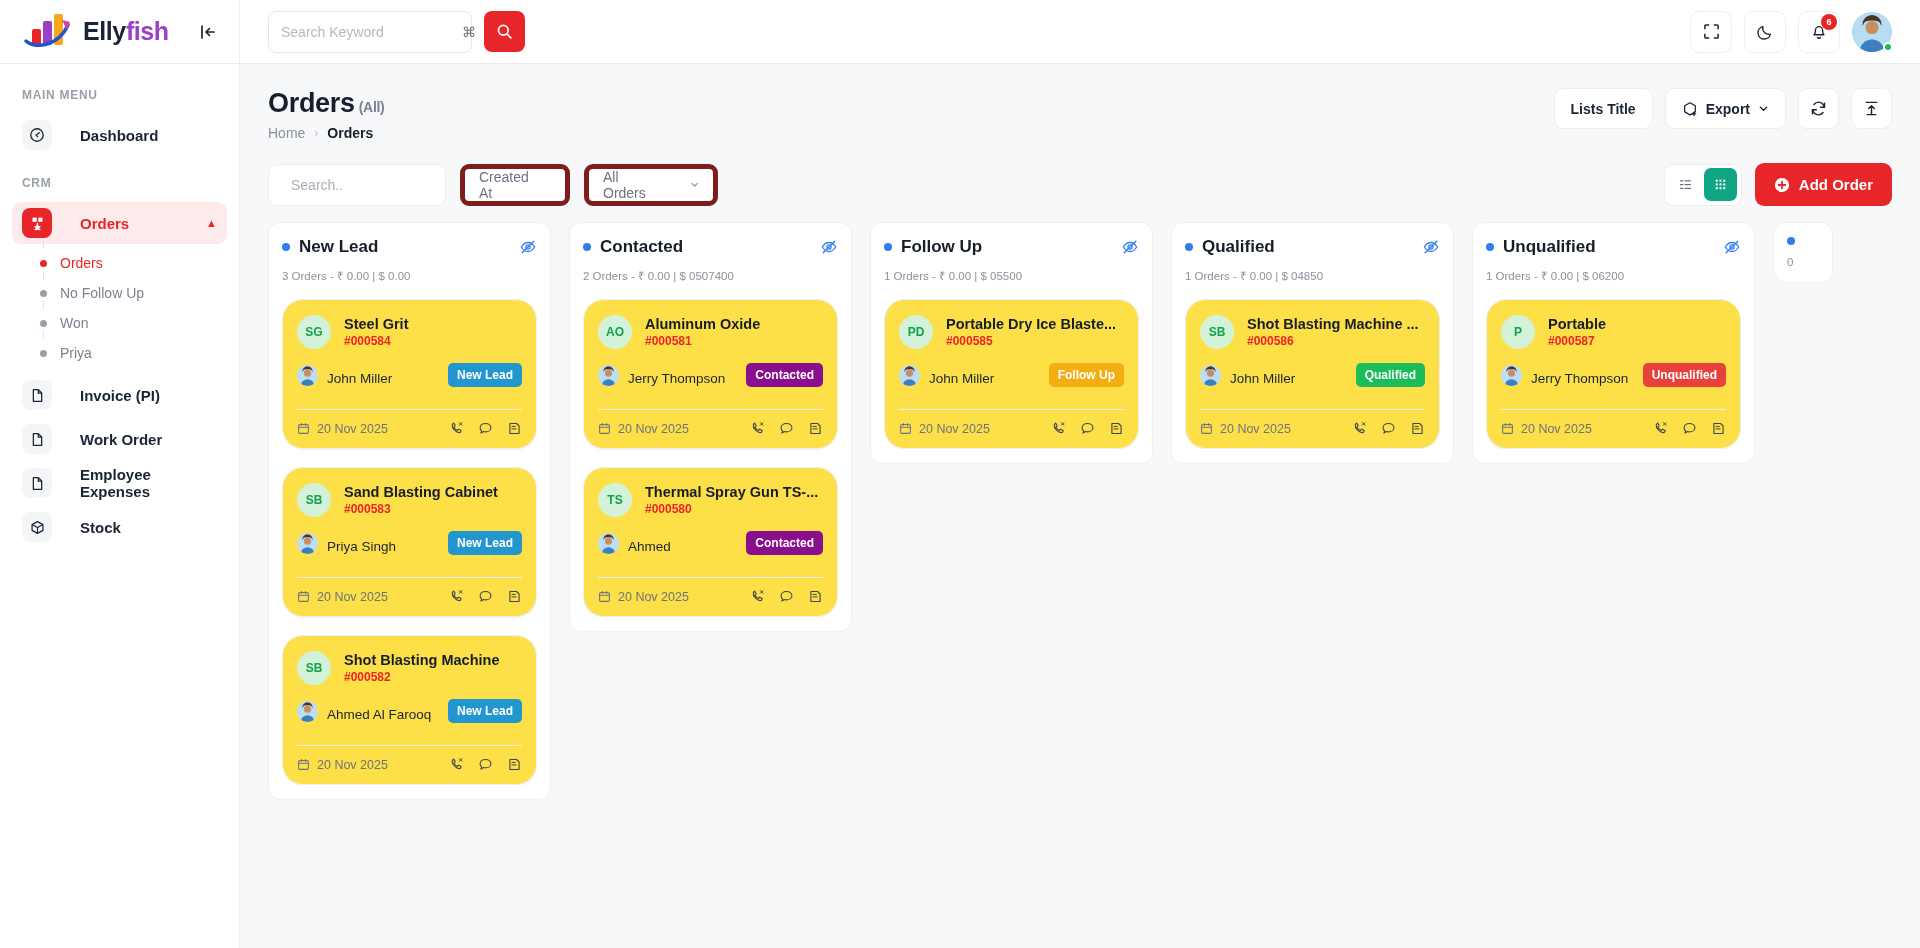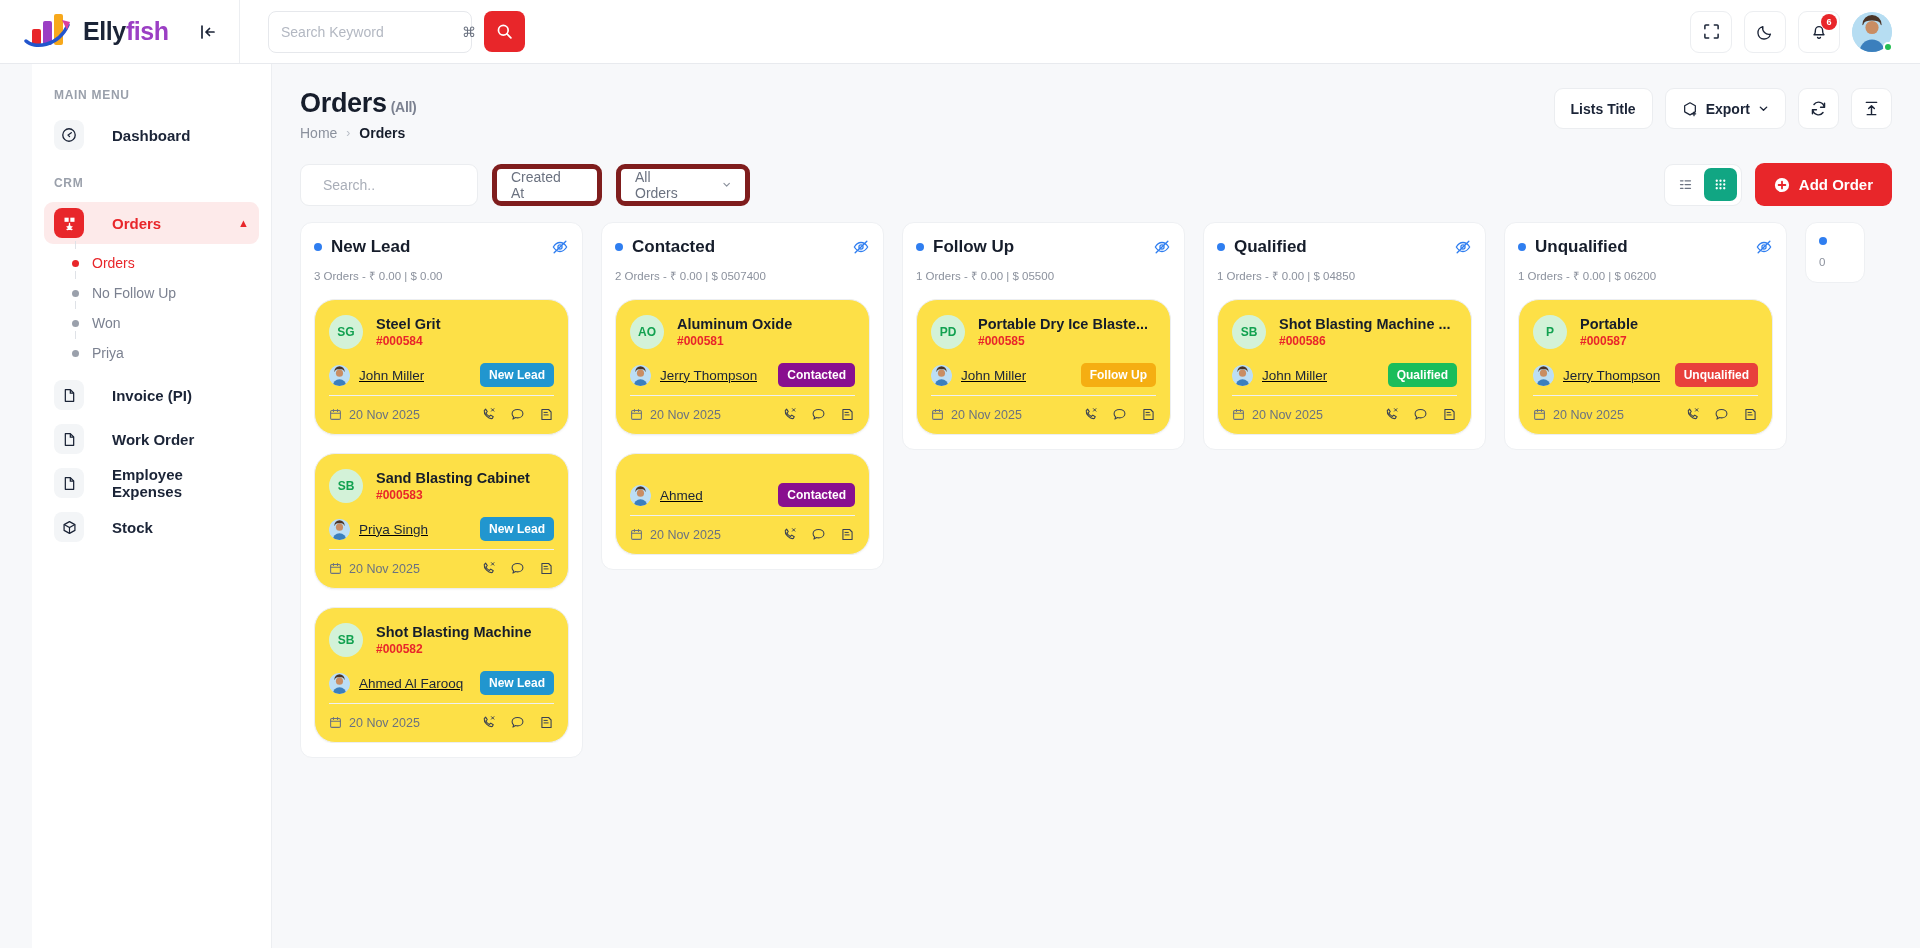--- a/index.html
+++ b/index.html
@@ -49,21 +49,21 @@
   .avatar { width: 40px; height: 40px; border-radius: 50%; background: #b6ddf2; overflow: hidden;
             display: block; }
   .online-dot { position: absolute; right: -1px; bottom: 0px; width: 10px; height: 10px; border-radius: 50%;
                 background: #23bd52; border: 2px solid #fff; }
 
   
   .shell { flex: 1; display: flex; min-height: 0; }
 
   
   .sidebar { width: 240px; background: #fff; border-right: 1px solid #eceef1; padding: 18px 0 0 0;
-             flex: none; overflow-y: auto; margin-left: 32px; }
+             flex: none; overflow-y: auto; }
   .sec-label { font-size: 12px; font-weight: 600; color: #9aa0ab; letter-spacing: .7px;
                padding: 6px 0 10px 22px; }
   .sec-label.crm { padding-top: 18px; }
   .nav-item { display: flex; align-items: center; gap: 28px; height: 42px; margin: 2px 12px;
               padding: 0 10px; border-radius: 9px; cursor: pointer; position: relative; }
   .nav-item .nico { width: 30px; height: 30px; border-radius: 8px; background: #f3f5f7;
                     display: flex; align-items: center; justify-content: center; flex: none; }
   .nav-item .ntxt { font-size: 15px; font-weight: 600; color: #1b2437; }
   .nav-item.active { background: #fdeaea; }
   .nav-item.active .nico { background: #e8262a; }
@@ -132,27 +132,27 @@
   .card { background: #fde047; border: 1px solid #eceef1; border-radius: 21px; padding: 15px 14px 12px 14px;
           box-shadow: 0 1px 2px rgba(20,25,40,.04); cursor: pointer; }
   .card-top { display: flex; align-items: center; gap: 13px; }
   .mono-av { width: 34px; height: 34px; border-radius: 50%; background: #d3f2d8; color: #12a150;
              display: flex; align-items: center; justify-content: center; font-size: 12px;
              font-weight: 700; flex: none; }
   .card-title { font-size: 14.5px; font-weight: 700; color: #161d2b; white-space: nowrap;
                 overflow: hidden; text-overflow: ellipsis; }
   .card-id { font-size: 12px; font-weight: 700; color: #e8262a; margin-top: 2px; }
   .card-mid { display: flex; align-items: center; justify-content: space-between; margin-top: 14px; gap: 8px; }
-  .person { display: flex; align-items: center; gap: 9px; min-width: 0; text-decoration: underline; }
+  .person { display: flex; align-items: flex-end; gap: 9px; min-width: 0; }
   .p-av { width: 21px; height: 21px; border-radius: 50%; background: #bcdef5; overflow: hidden; flex: none; }
   .p-name { font-size: 13.5px; color: #1b2437; white-space: nowrap; overflow: hidden; text-overflow: ellipsis; }
   .pill { font-size: 12px; font-weight: 700; color: #fff; border-radius: 5px; padding: 5px 9px;
           white-space: nowrap; flex: none; }
   .card-foot { display: flex; align-items: center; justify-content: space-between;
-               border-top: 1px solid #eef0f3; margin-top: 8px; padding-top: 11px; }
+               border-top: 1px solid #eef0f3; margin-top: 22px; padding-top: 11px; }
   .date { display: flex; align-items: center; gap: 7px; font-size: 12.5px; color: #6b7280; }
   .foot-icons { display: flex; align-items: center; gap: 14px; }
   .foot-icons span { cursor: pointer; display: flex; }
   .col.partial { width: 60px; overflow: hidden; }
 </style>
 </head>
 <body>
 
 <div class="topbar">
   <div class="brand-zone">
@@ -644,20 +644,27 @@
                       <svg width="15" height="15" viewBox="0 0 18 18">
                         <path d="M3.5 3 h8 l3 3 v9 h-11 Z" stroke="#3b4252" stroke-width="1.3" fill="none" stroke-linejoin="round"></path>
                         <path d="M6 6.5 h4 M6 9.5 h5" stroke="#3b4252" stroke-width="1.2" stroke-linecap="round"></path>
                       </svg>
                     </span>
                 </span>
               </div>
             </div>
 
             <div class="card">
+              <div class="card-top">
+                <span class="mono-av">TS</span>
+                <div style="min-width:0;flex:1">
+                  <div class="card-title">Thermal Spray Gun TS-...</div>
+                  <div class="card-id">#000580</div>
+                </div>
+              </div>
               <div class="card-mid">
                 <div class="person">
                   <svg class="p-av" viewBox="0 0 40 40">
                       <circle cx="20" cy="20" r="20" fill="#bcdef5"></circle>
                       <circle cx="20" cy="15.5" r="6.8" fill="#c98d63"></circle>
                       <path d="M10.2 12.4a9.8 9.8 0 0 1 19.6 0c0 1.3-1 .2-1.6-1.4-.6-1.9-3.6-2.7-8.2-2.7s-7.6.8-8.2 2.7c-.6 1.6-1.6 2.7-1.6 1.4Z" fill="#4b3426"></path>
                       <path d="M7 40a13 13 0 0 1 26 0Z" fill="#3b7fbd"></path>
                     </svg>
                   <span class="p-name">Ahmed</span>
                 </div>

